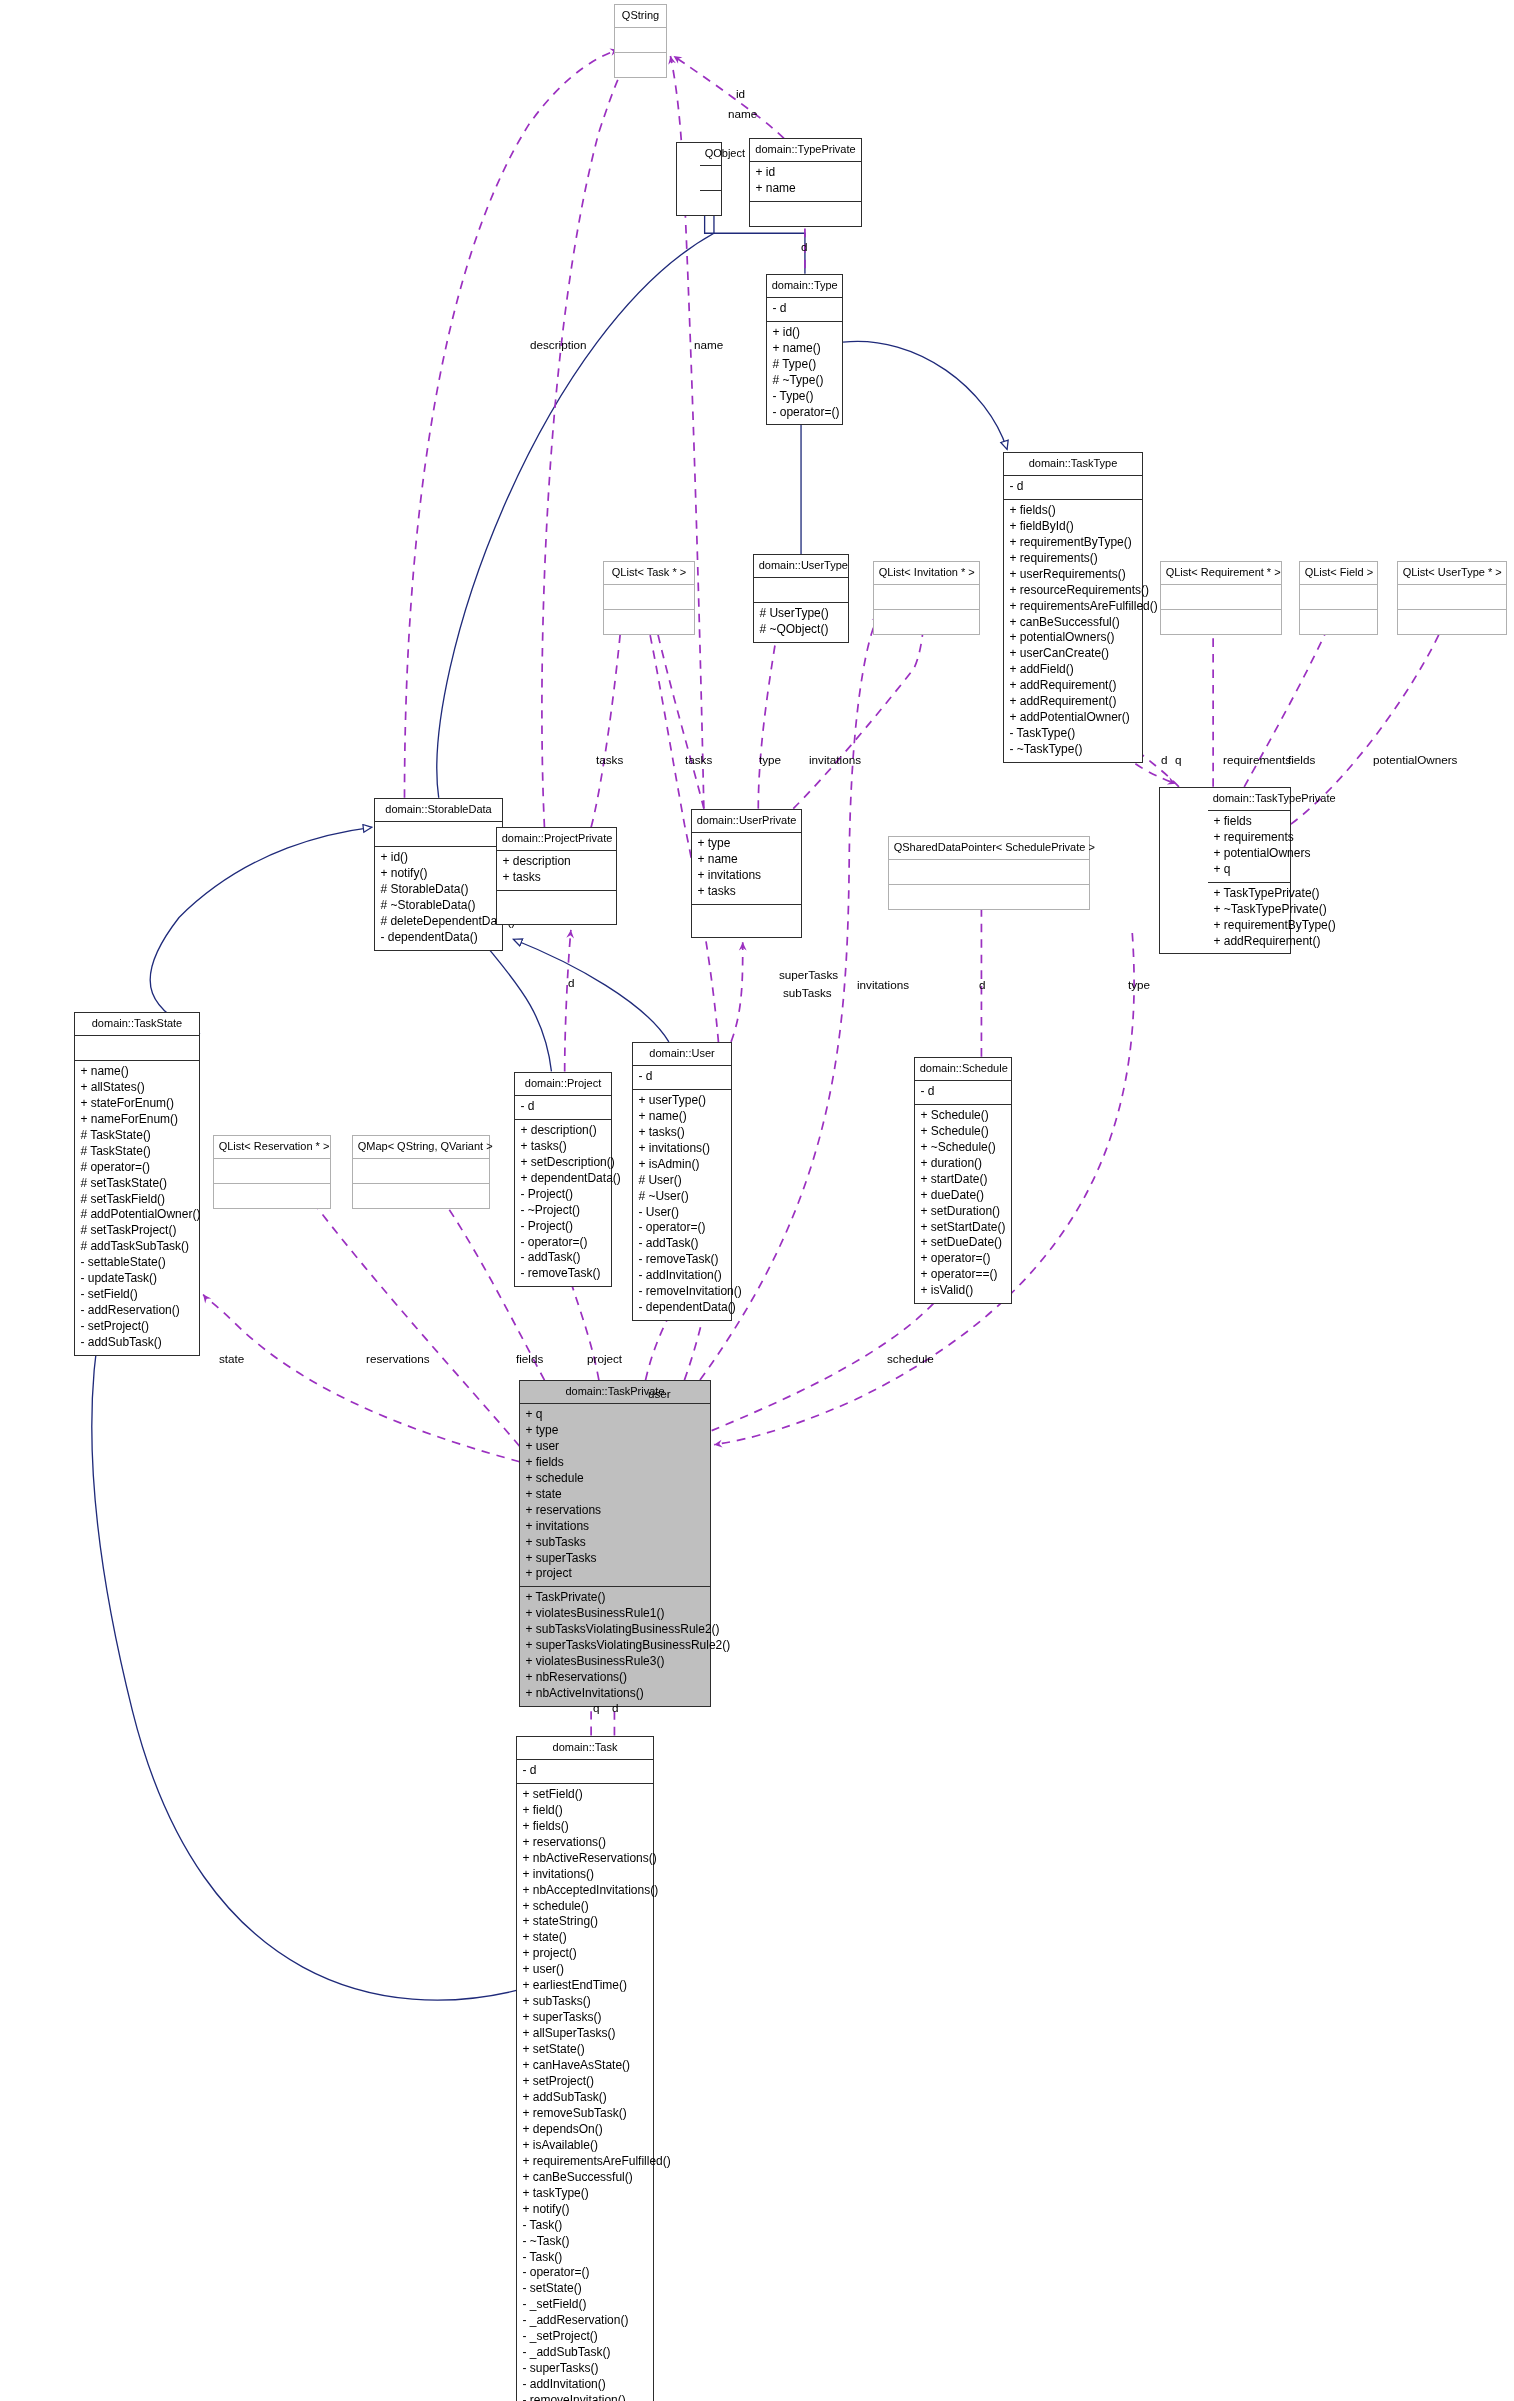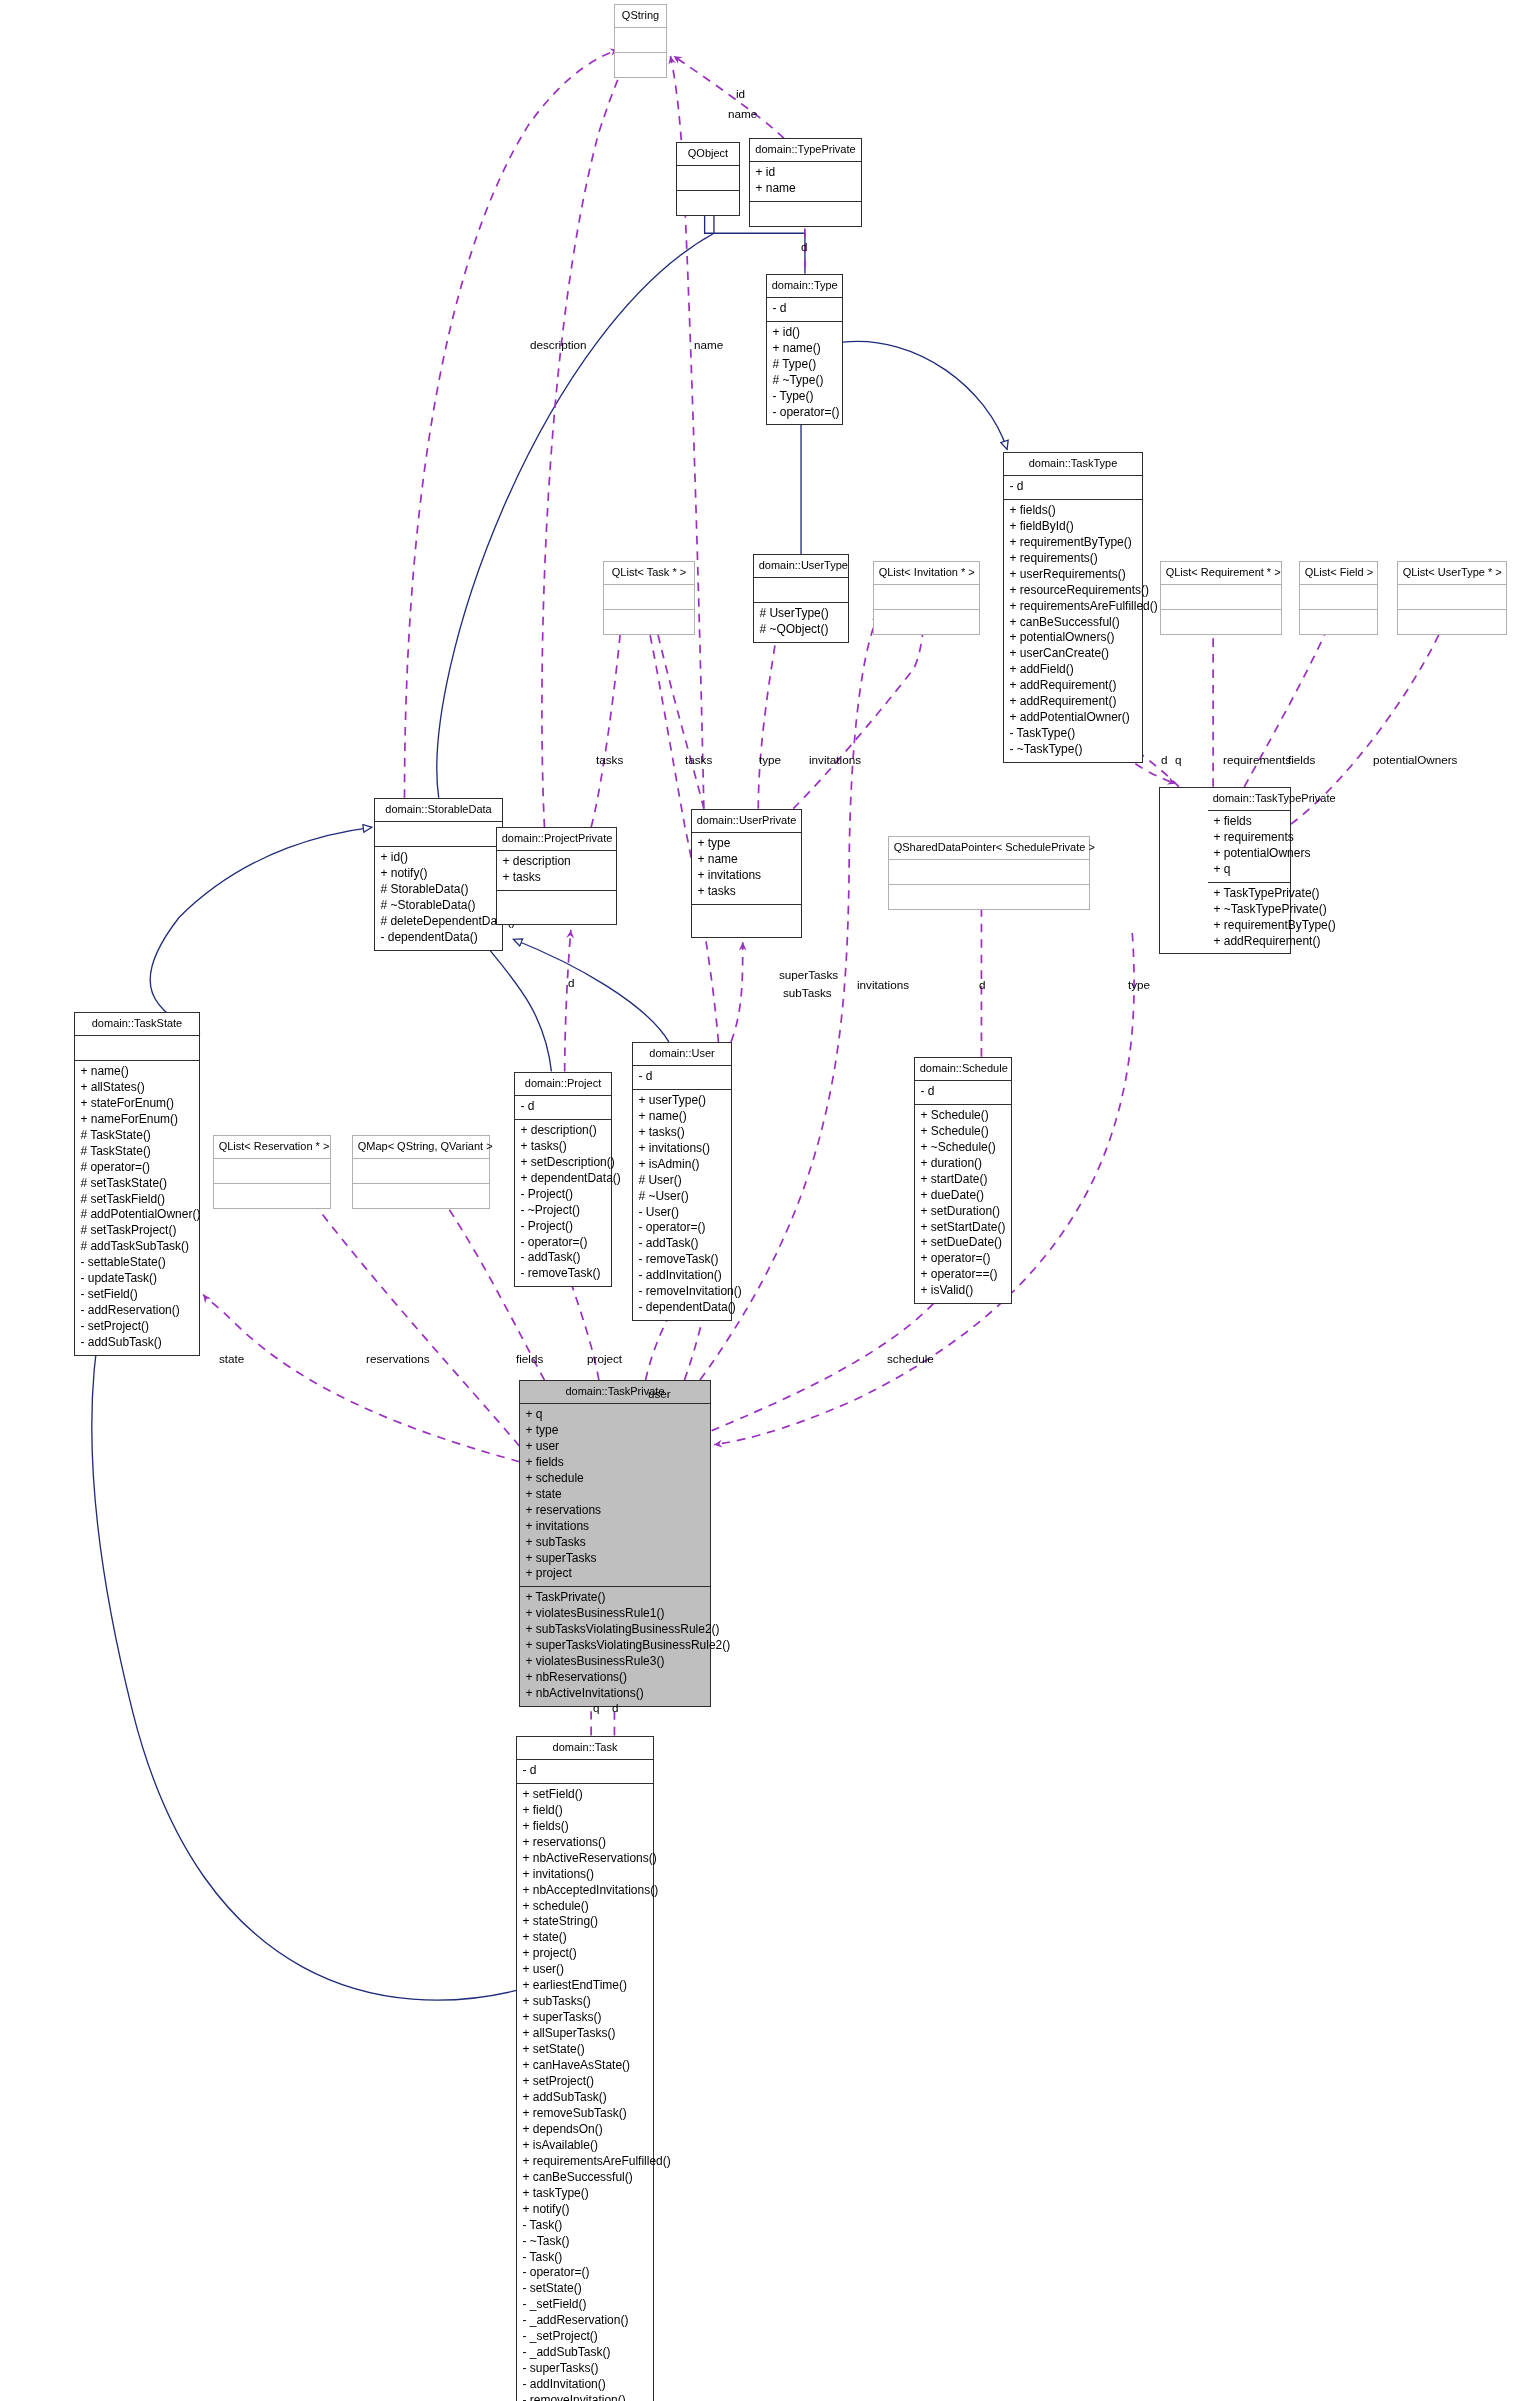--- a/index.html
+++ b/index.html
@@ -158,21 +158,21 @@
   </svg>
 
   <div id="nodes-layer">
       <div class="node plain" style="left: 614px; top: 3.9px; width: 53px; min-height: 48px;">
         <div class="title">QString</div>
         <div class="sep"></div>
         <div class="compartment empty"></div>
         <div class="sep"></div>
         <div class="compartment empty"></div>
       </div>
-      <div class="node" style="left: 676px; top: 142px; width: 64px; min-height: 48px;">
+      <div class="node" style="left: 676px; top: 142px; width: 46px; min-height: 48px; padding-left: 23px;">
         <div class="title">QObject</div>
         <div class="sep"></div>
         <div class="compartment empty"></div>
         <div class="sep"></div>
         <div class="compartment empty"></div>
       </div>
       <div class="node" style="left: 749px; top: 138px; width: 113px; min-height: 72px;">
         <div class="title">domain::TypePrivate</div>
         <div class="sep"></div>
         <div class="compartment">

